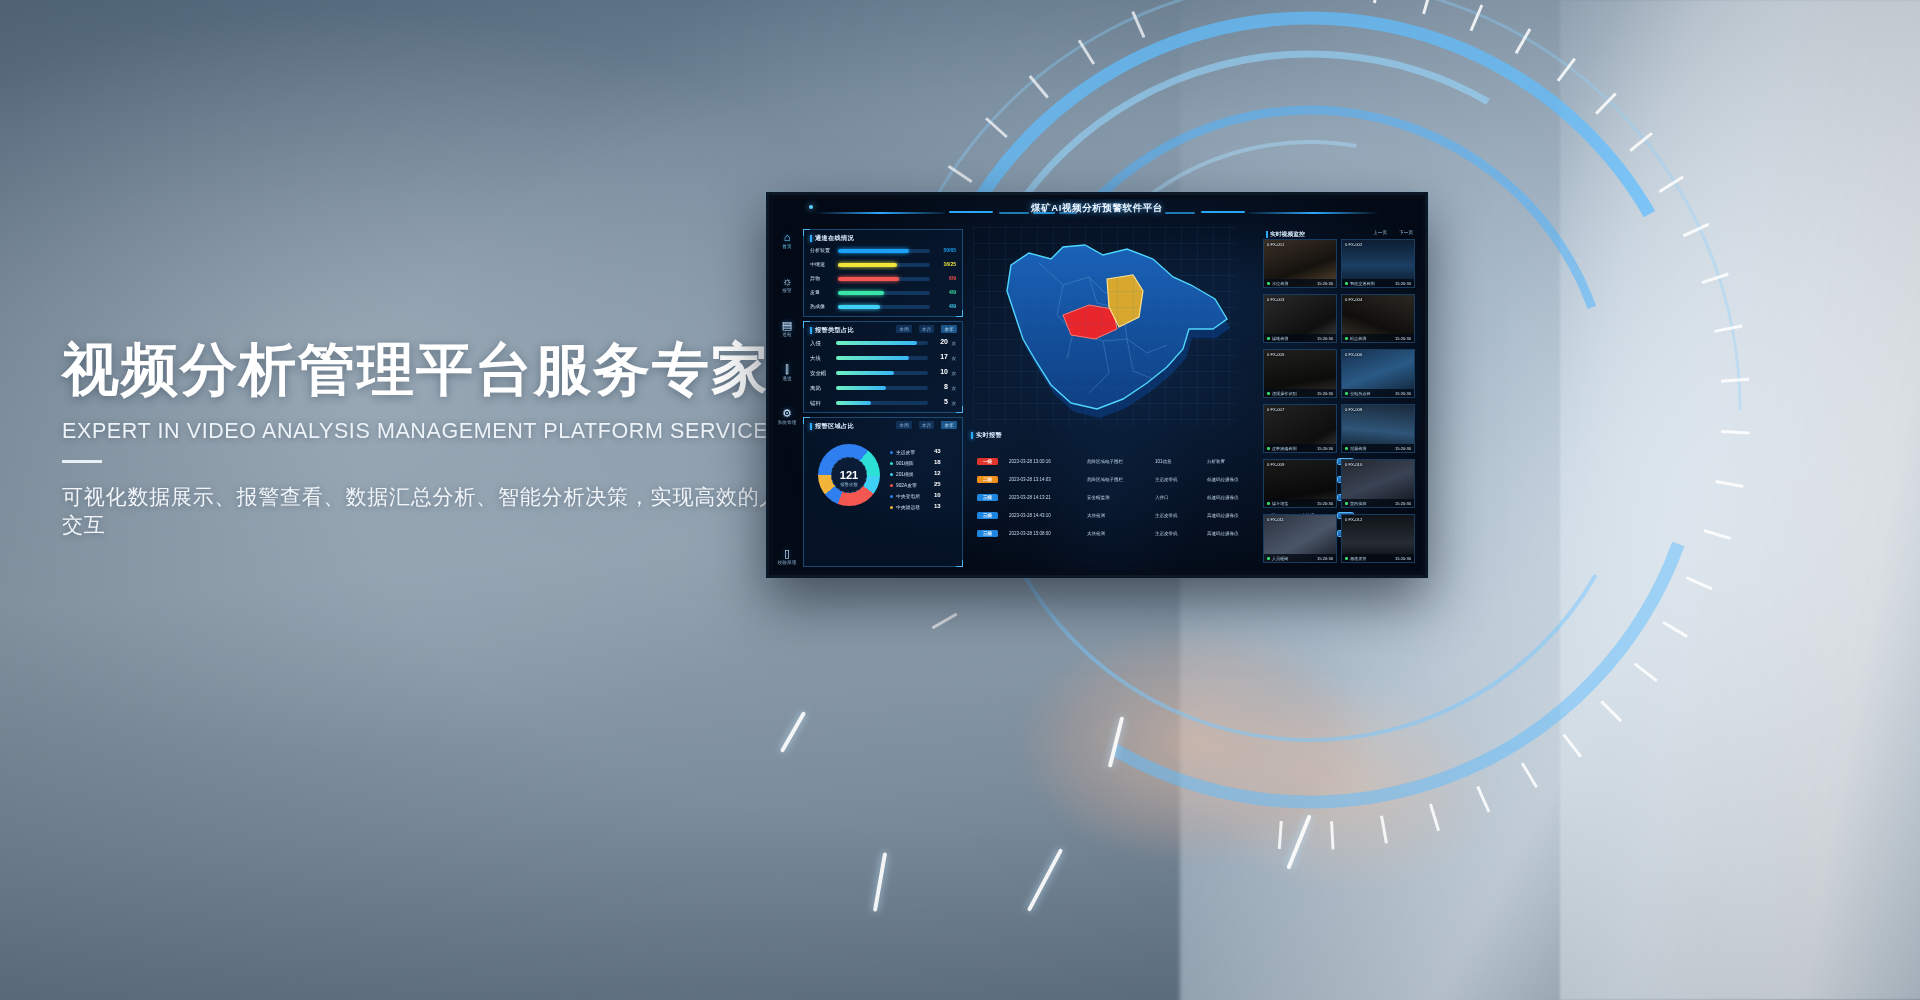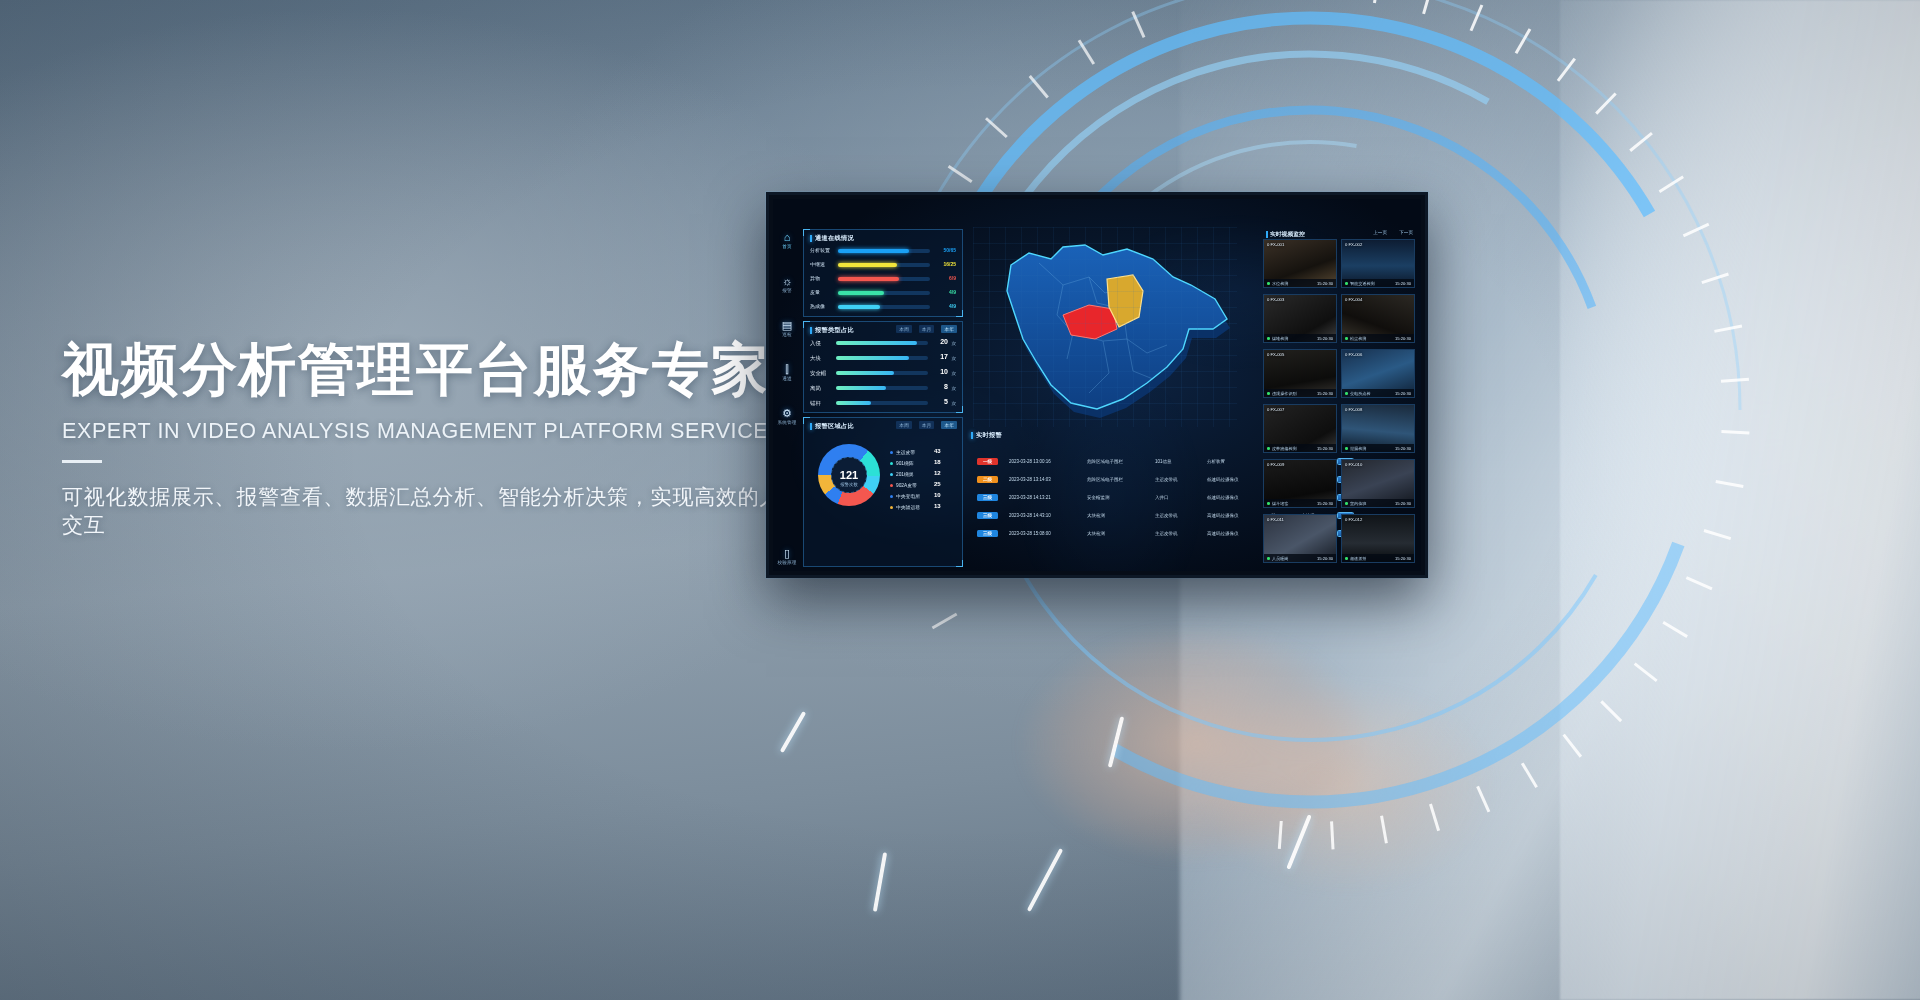--- a/index.html
+++ b/index.html
@@ -304,20 +304,32 @@
   <div class="h-title">视频分析管理平台服务专家</div>
   <div class="h-sub">EXPERT IN VIDEO ANALYSIS MANAGEMENT PLATFORM SERVICES</div>
   <div class="h-rule"></div>
   <div class="h-desc">可视化数据展示、报警查看、数据汇总分析、智能分析决策，实现高效的人机交互</div>
 </div>
 
 <div id="monitor">
   <div id="screen">
     <div class="screen-tex"></div>
 
+    <div class="scr-header">
+      <div class="hdr-dot" style="left:36px;top:6px;"></div>
+      <div class="hdr-line" style="left:42px;top:13px;width:130px;"></div>
+      <div class="hdr-dash" style="left:176px;top:12px;width:44px;"></div>
+      <div class="hdr-dash" style="left:226px;top:13px;width:30px;opacity:.7;"></div>
+      <div class="hdr-dash" style="left:260px;top:13px;width:22px;opacity:.85;"></div>
+      <div class="hdr-dash" style="left:286px;top:13px;width:18px;opacity:.6;"></div>
+      <div class="hdr-dash" style="right:176px;top:12px;width:44px;"></div>
+      <div class="hdr-dash" style="right:226px;top:13px;width:30px;opacity:.7;"></div>
+      <div class="hdr-line" style="right:42px;top:13px;width:130px;transform:scaleX(-1);"></div>
+      <div class="scr-title">煤矿AI视频分析预警软件平台</div>
+    </div>
 
     <div class="side" id="sidebar">
         <div class="side-item active" style="top: 8px;">
           <div class="side-ico">⌂</div>
           <div class="side-lbl">首页</div>
         </div>
         <div class="side-item" style="top: 52px;">
           <div class="side-ico">☼</div>
           <div class="side-lbl">报警</div>
         </div>

